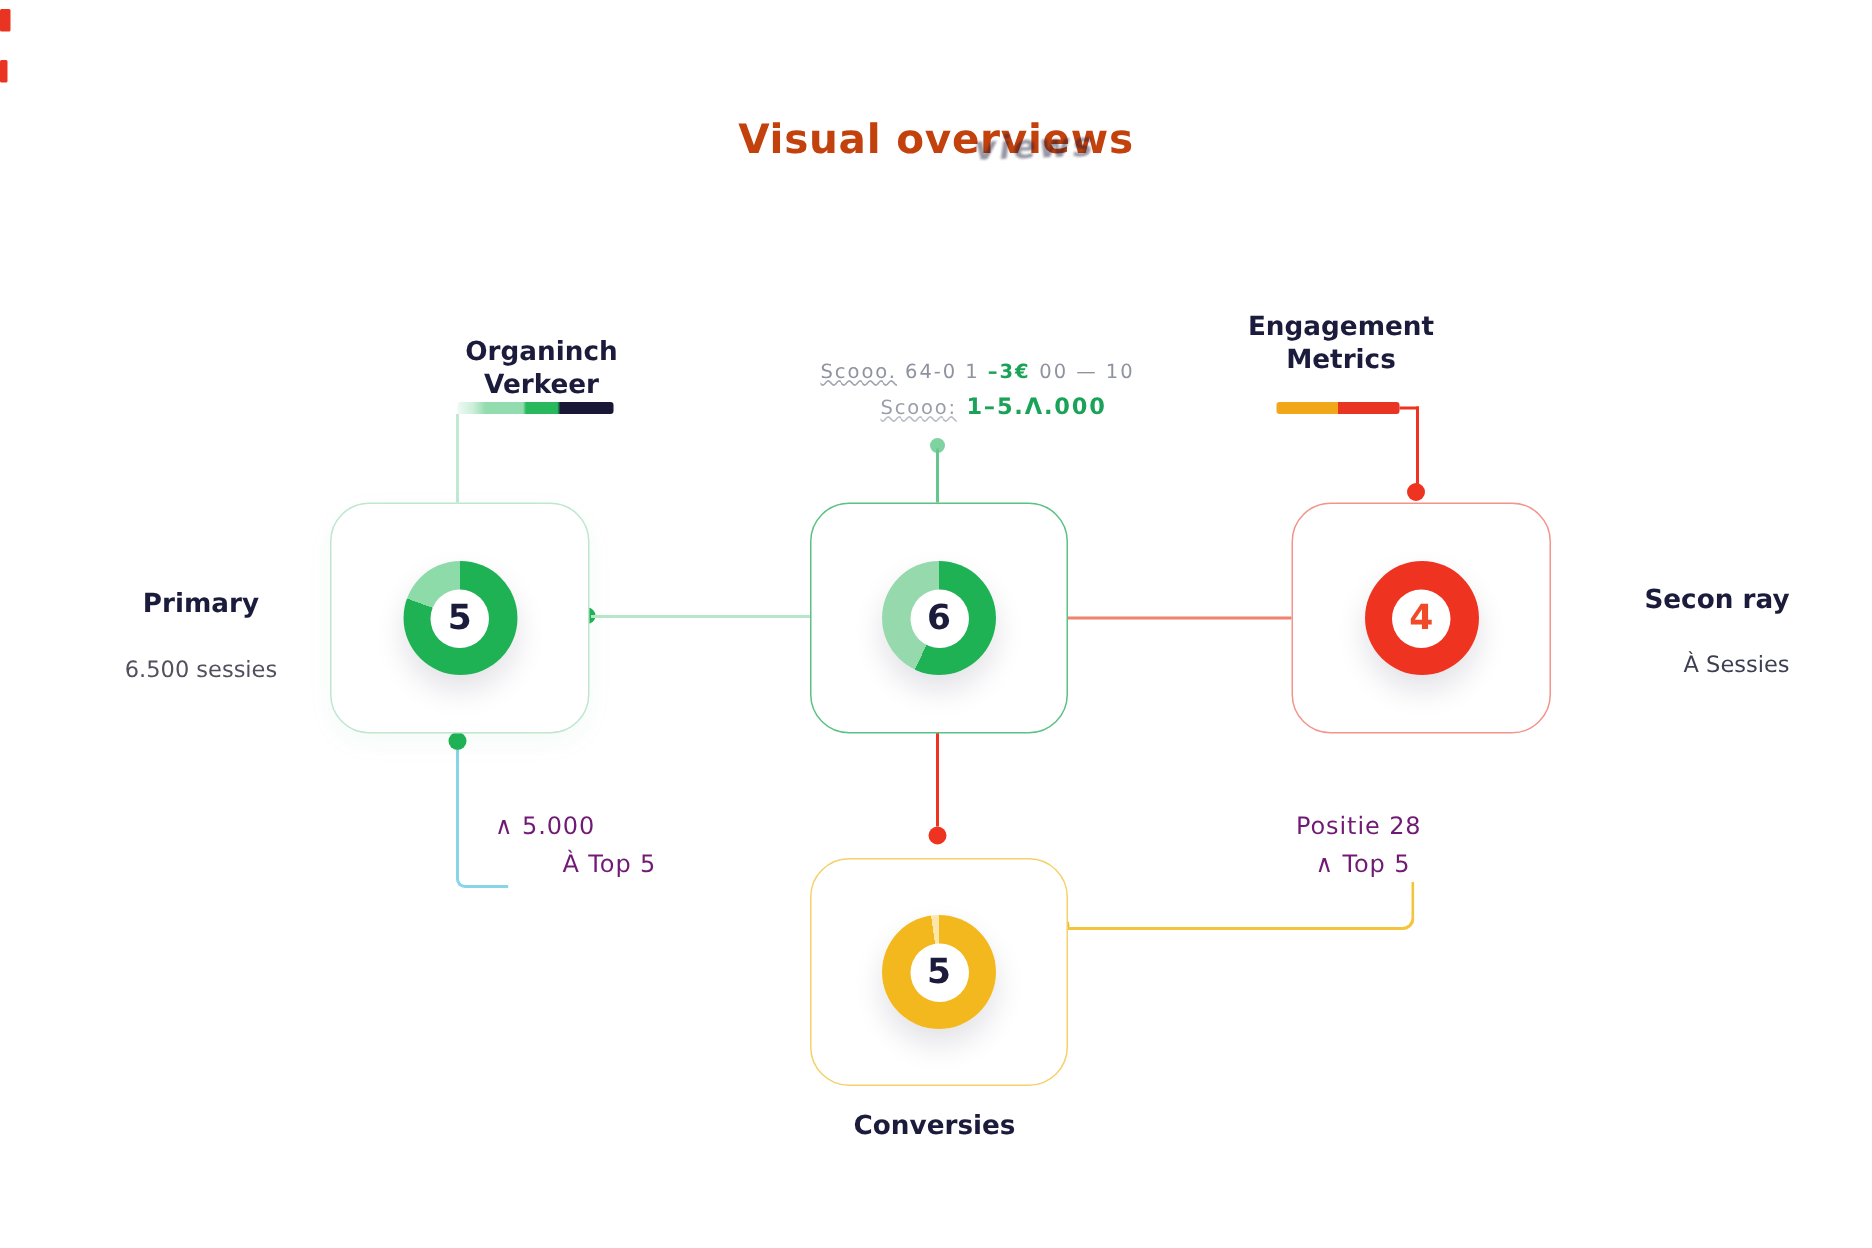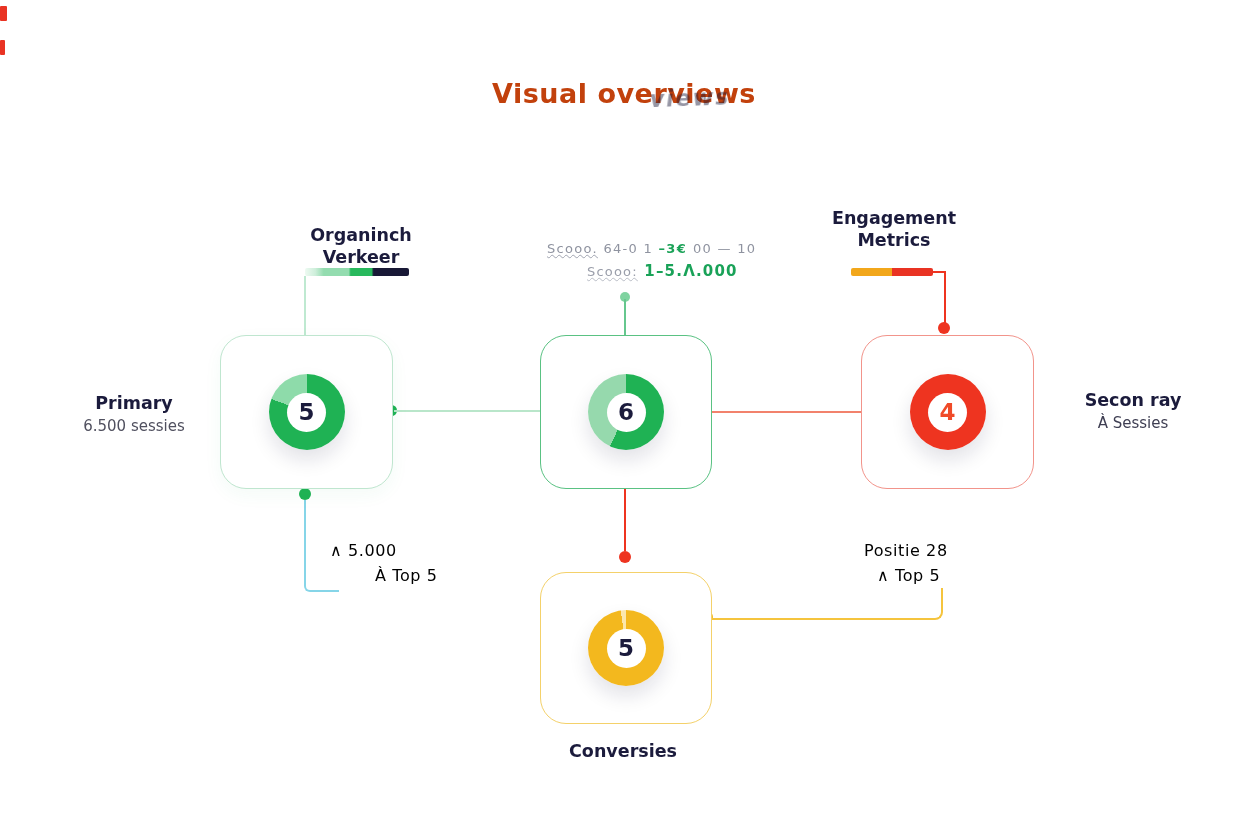--- a/index.html
+++ b/index.html
@@ -67,27 +67,27 @@
   .dot.kw-top{left:620px;top:292px;width:10px;height:10px;background:#7fd3a0;}
   .dot.n1-right{left:386px;top:405px;width:11px;height:11px;background:#1fb254;}
   .dot.n1-bottom{left:299px;top:488px;width:12px;height:12px;background:#1fb254;}
   .dot.eng-top{left:938px;top:322px;width:12px;height:12px;background:#ee3420;}
   .dot.red-mid{left:619px;top:551px;width:12px;height:12px;background:#ee3420;}
   .dot.yellow-side{left:701px;top:611px;width:12px;height:12px;background:#f3b81e;}
 
   
   .side-label{text-align:center;}
   .side-label .t{font-size:17.5px;font-weight:700;color:#1b1b3c;}
-  .side-label .s{font-size:15px;color:#50505f;margin-top:4px;}
+  .side-label .s{font-size:15px;color:#50505f;margin-top:24px;}
   .side-label.primary{left:59px;top:393px;width:150px;}
-  .side-label.secondary{left:1073px;top:390px;width:120px;text-align:center;}
+  .side-label.secondary{left:1073px;top:390px;width:120px;text-align:right;}
   .side-label.secondary .s{color:#3e3e52;}
 
   
-  .stat-line{font-size:16px;color:#000000;letter-spacing:.6px;white-space:nowrap;}
+  .stat-line{font-size:16px;color:#701a75;letter-spacing:.6px;white-space:nowrap;}
   .stat.org1{left:330px;top:541px;}
   .stat.org2{left:346px;top:566px;margin-left:29px;}
   .stat.eng1{left:864px;top:541px;}
   .stat.eng2{left:877px;top:566px;}
 
   .footer-label{left:523px;top:741px;width:200px;text-align:center;font-size:17.5px;font-weight:700;color:#1b1b3c;}
 </style>
 </head>
 <body>
 

